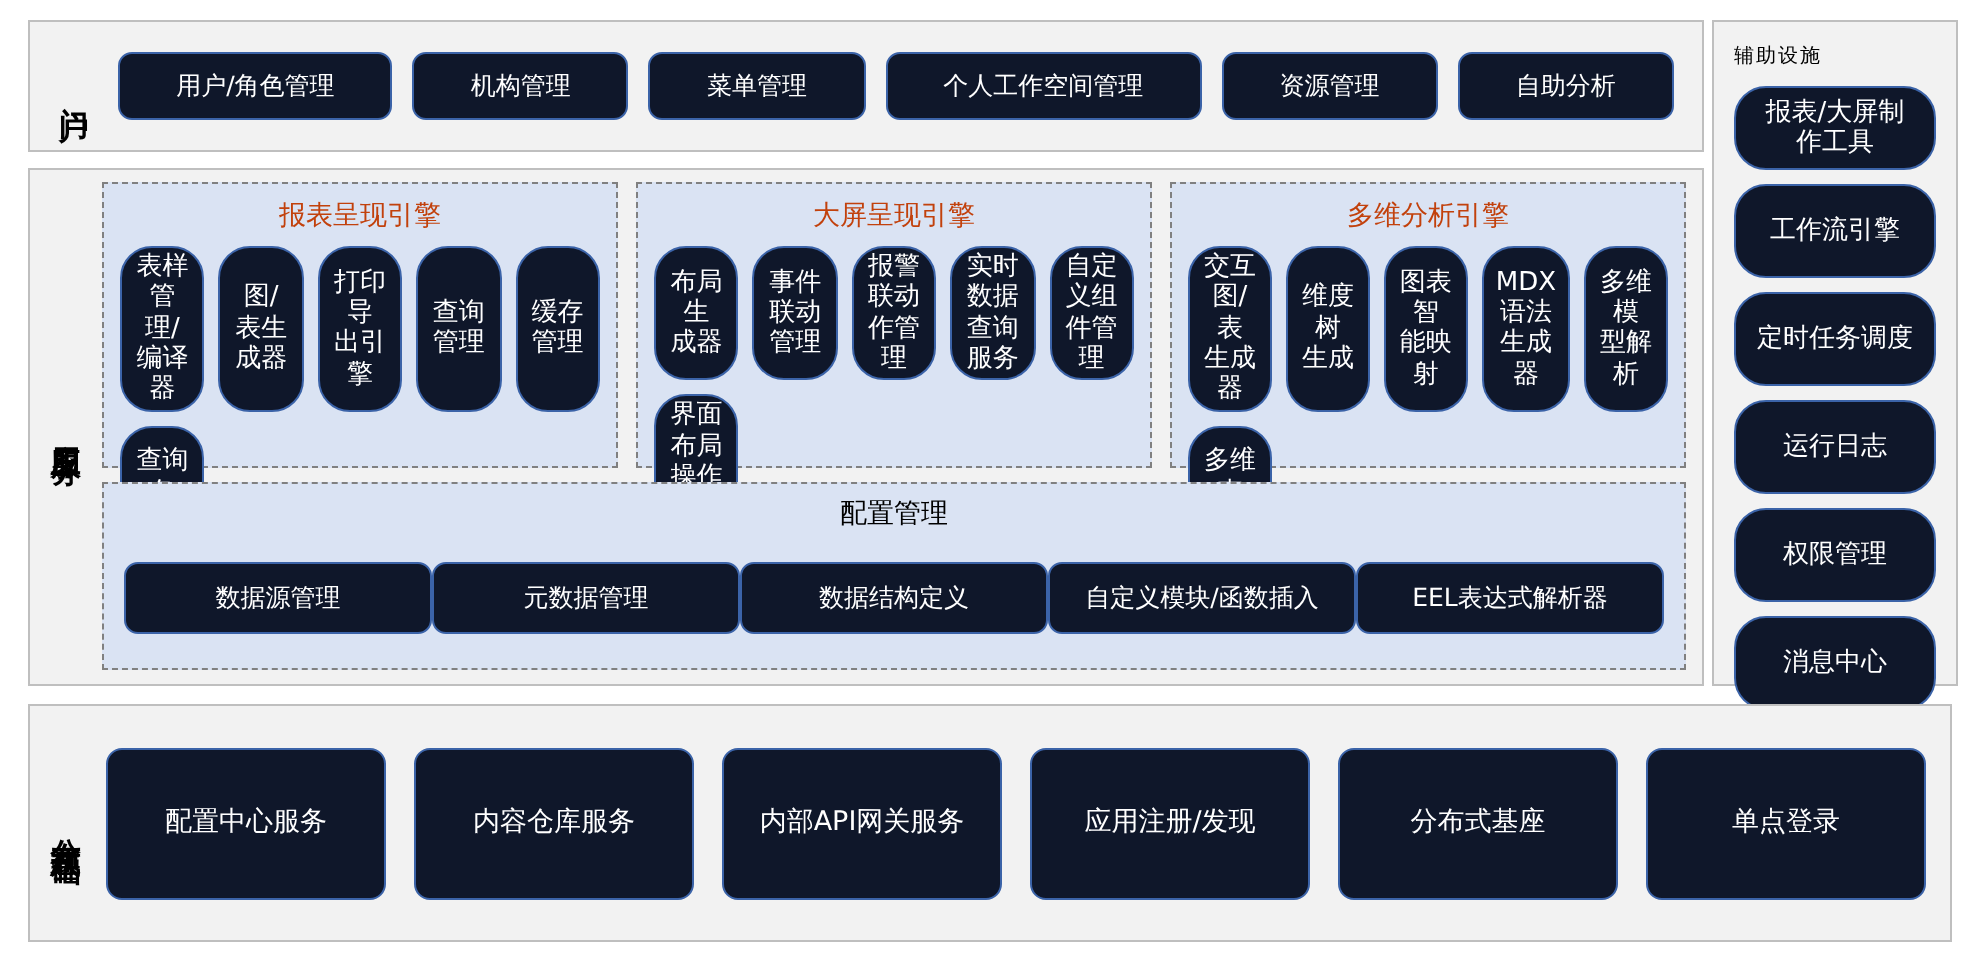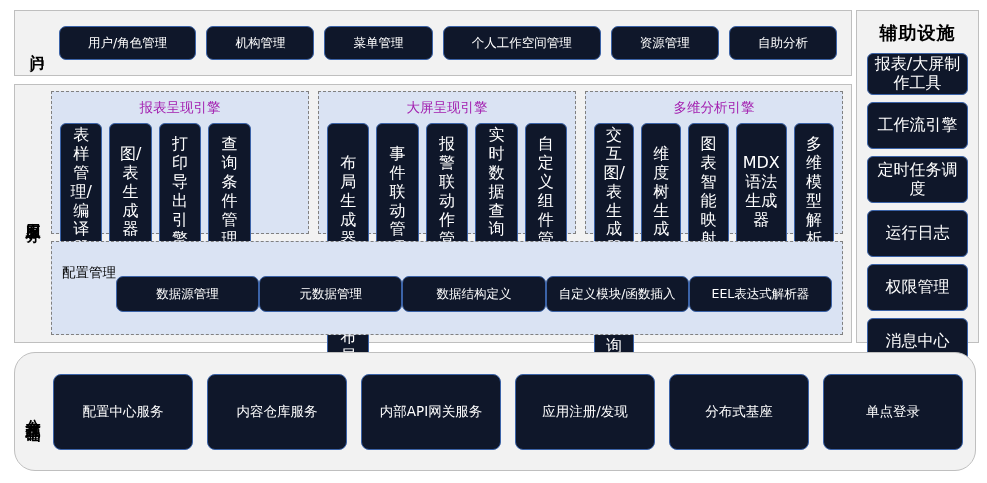--- a/index.html
+++ b/index.html
@@ -55,21 +55,21 @@
     font-size: 12.5px;
     line-height: 1.18;
     text-align: center;
     display: flex;
     align-items: center;
     justify-content: center;
     box-sizing: border-box;
     padding: 2px 6px;
     white-space: pre-line;
   }
-  .btn.small { font-size: 16px; border-radius: 6px; text-align: center; }
+  .btn.small { font-size: 13px; border-radius: 16px; text-align: center; }
   .btn.big   { font-size: 13.5px; border-radius: 8px; }
 
   
   #top-wrap {
     display: flex;
     gap: 8px;
     height: 66px;
   }
   #portal-panel {
     flex: 0 0 838px;
@@ -92,23 +92,22 @@
     position: absolute;
     right: 8px;
     top: 10px;
     width: 123px;
     height: 333px;
     padding: 6px 10px 8px 10px;
     display: flex;
     flex-direction: column;
   }
   #aux-title {
-    font-weight: bold;
-    font-size: 18px;
-    text-align: center;
+    font-weight: normal;
+    font-size: 10px;
     letter-spacing: 1px;
     margin: 4px 0 8px 0;
   }
   #aux-list {
     flex: 1;
     display: flex;
     flex-direction: column;
     justify-content: space-between;
     gap: 7px;
   }
@@ -141,40 +140,41 @@
     background: #DAE3F3;
     border: 1px dashed #808080;
     box-sizing: border-box;
     padding: 5px 8px 8px 8px;
     display: flex;
     flex-direction: column;
   }
   .engine-title {
     text-align: center;
     font-size: 13.5px;
-    color: #a21caf;
+    color: #c2410c;
     margin: 2px 0 6px 0;
   }
   .engine-grid {
     flex: 1;
     display: grid;
     grid-template-columns: 1fr 1fr 1fr 1fr 1fr;
     grid-template-rows: 1fr 1fr;
     gap: 7px 7px;
   }
   .engine-grid .btn { height: 100%; }
 
   
   #config-band {
     flex: 1;
     background: #DAE3F3;
     border: 1px dashed #808080;
     box-sizing: border-box;
-    padding: 20px 10px 8px 10px;
-    display: flex;
+    padding: 4px 10px 8px 10px;
+    display: flex;
+    flex-direction: column;
   }
   #config-title {
     text-align: center;
     font-size: 13.5px;
     margin: 2px 0 6px 0;
   }
   #config-row {
     flex: 1;
     display: flex;
     align-items: center;
@@ -182,21 +182,20 @@
   #config-row .btn { flex: 1; height: 36px; }
 
   
   #bottom-panel {
     position: absolute;
     left: 14px;
     top: 352px;
     width: 962px;
     height: 119px;
     display: flex;
-    border-radius: 21px;
   }
   #bottom-body {
     flex: 1;
     display: flex;
     align-items: center;
     gap: 14px;
     padding: 0 12px 0 4px;
   }
   #bottom-body .btn {
     flex: 1;
@@ -244,20 +243,22 @@
 
         <div class="engine">
           <div class="engine-title">报表呈现引擎</div>
           <div class="engine-grid">
             <div class="btn small">表样管理/
 编译器</div>
             <div class="btn small">图/表生
 成器</div>
             <div class="btn small">打印导
 出引擎</div>
+            <div class="btn small">查询管理</div>
+            <div class="btn small">缓存管理</div>
             <div class="btn small">查询条
 件管理</div>
           </div>
         </div>
 
         <div class="engine">
           <div class="engine-title">大屏呈现引擎</div>
           <div class="engine-grid">
             <div class="btn small">布局生
 成器</div>

